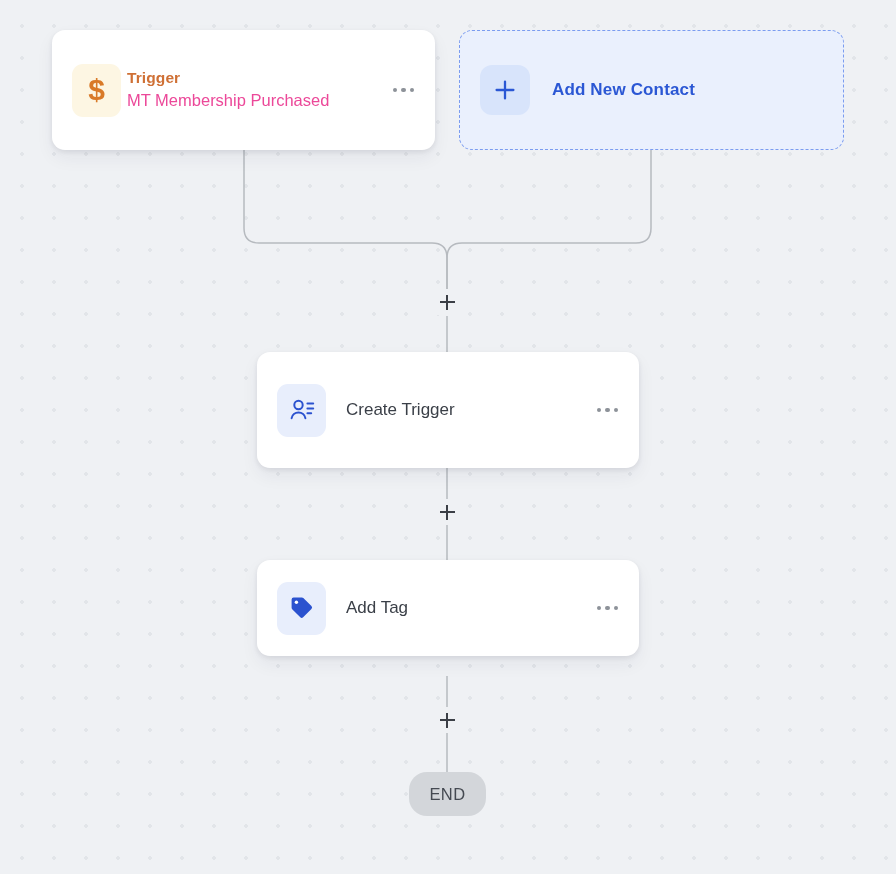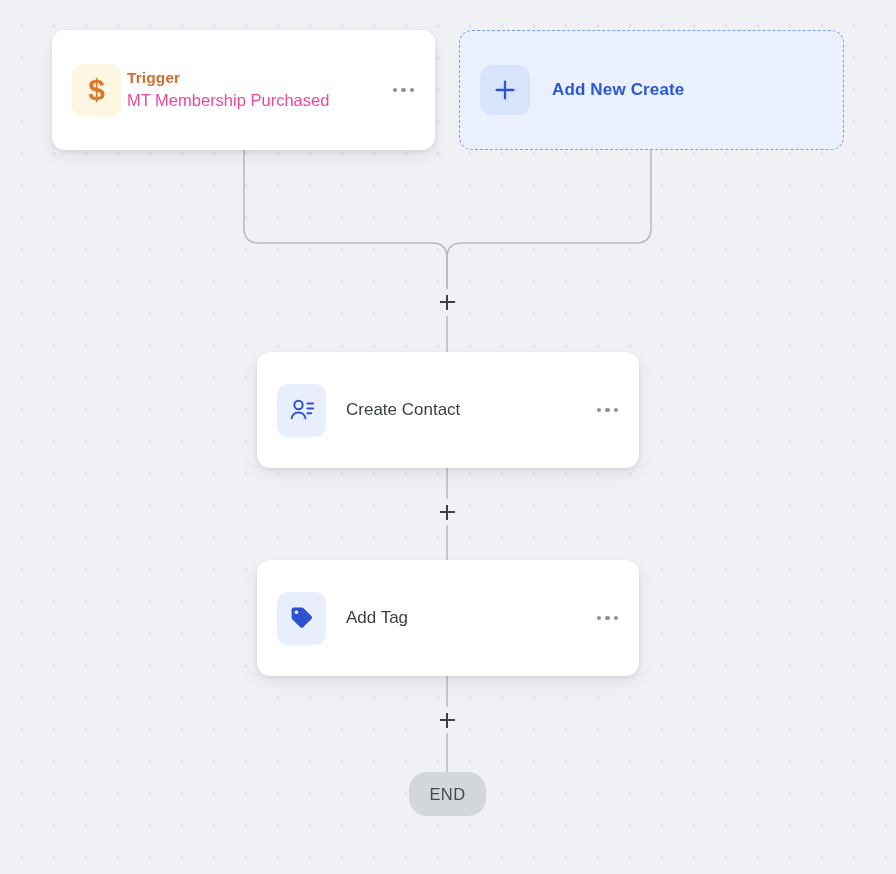--- a/index.html
+++ b/index.html
@@ -82,21 +82,21 @@
     left: 257px;
     top: 352px;
     width: 382px;
     height: 116px;
     padding: 0 18px 0 20px;
   }
   #add-tag-node {
     left: 257px;
     top: 560px;
     width: 382px;
-    height: 116px;
+    height: 96px;
     padding: 0 18px 0 20px;
   }
 
   
   .icon-tile {
     flex: 0 0 auto;
     width: 49px;
     height: 53px;
     border-radius: 11px;
     display: flex;
@@ -245,34 +245,34 @@
         <i></i>
     </div>
   </div>
 
   <div id="add-trigger-node">
     <div class="icon-tile plus">
       <svg width="22" height="22" viewBox="0 0 22 22">
         <path d="M11 2.6 V19.4 M2.6 11 H19.4" stroke="#2b57d4" stroke-width="2.3" stroke-linecap="round"></path>
       </svg>
     </div>
-    <div class="add-label">Add New Create</div>
+    <div class="add-label">Add New Contact</div>
   </div>
 
   <div class="plus-handle" id="plus-1"></div>
 
   <div class="node" id="create-contact-node">
     <div class="icon-tile blue">
       <svg width="28" height="28" viewBox="0 0 28 28">
         <circle cx="10.5" cy="9" r="4.2" fill="none" stroke="#2b52cf" stroke-width="2"></circle>
         <path d="M3.6 22.2 a7 7 0 0 1 13.8 0" fill="none" stroke="#2b52cf" stroke-width="2" stroke-linecap="round"></path>
         <path d="M19.4 7.6 H25.2 M19.4 12.4 H25.2 M19.4 17.2 H23.2" stroke="#2b52cf" stroke-width="2" stroke-linecap="round"></path>
       </svg>
     </div>
-    <div class="action-title">Create Contact</div>
+    <div class="action-title">Create Trigger</div>
     <div class="kebab">
       <i></i>
         <i></i>
         <i></i>
     </div>
   </div>
 
   <div class="plus-handle" id="plus-2"></div>
 
   <div class="node" id="add-tag-node">

